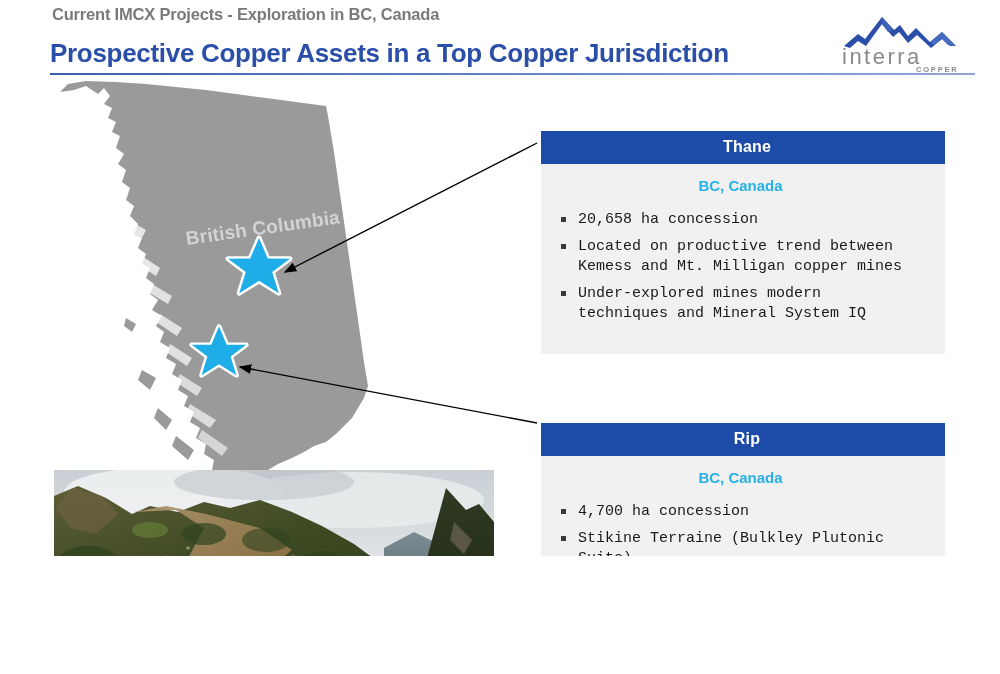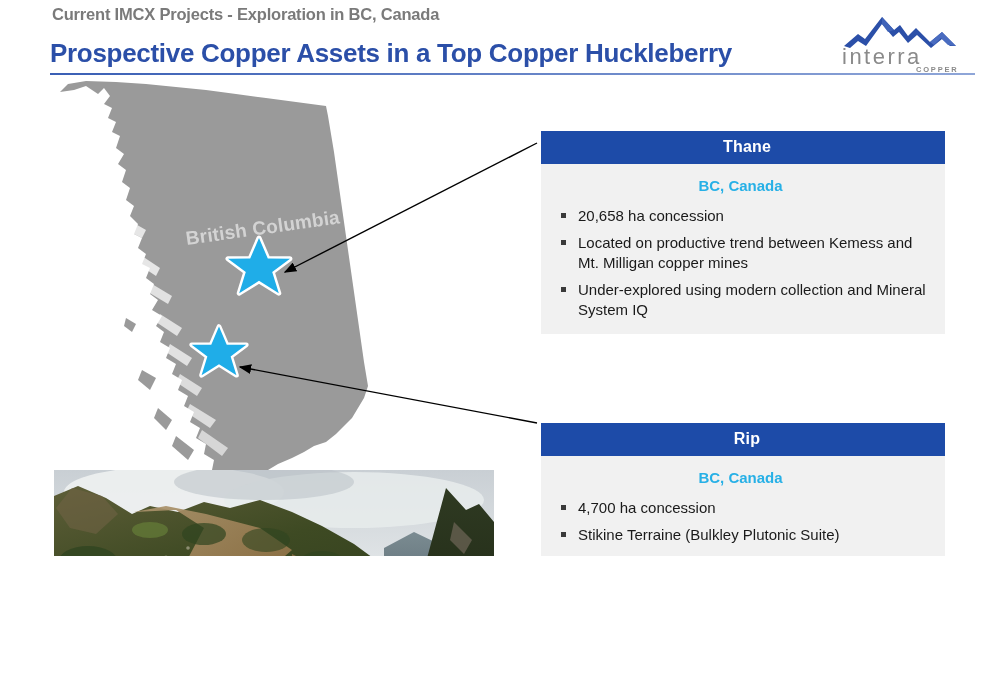--- a/index.html
+++ b/index.html
@@ -131,22 +131,23 @@
   }
   .card-sub {
     text-align: center;
     color: #27b0e6;
     font-size: 15px;
     font-weight: bold;
     margin: 3px 5px 12px 0;
   }
   .bullets {
     list-style: none;
-    margin: 0;
-    padding: 0 16px 0 16px;
+    margin: 16px;
+    padding: 0 16px 0 0;
+    font-family: Liberation Mono, monospace;
   }
   .bullets li {
     position: relative;
     font-size: 15px;
     color: #1a1a1a;
     line-height: 1.33;
     padding-left: 21px;
     margin-bottom: 7px;
   }
   .bullets li:last-child { margin-bottom: 0; }
@@ -162,21 +163,21 @@
 
   #card-thane { left: 541px; top: 131px; }
   #card-rip   { left: 541px; top: 423px; }
 </style>
 </head>
 <body>
 
 <div id="slide">
 
   <div class="eyebrow">Current IMCX Projects - Exploration in BC, Canada</div>
-  <div class="slide-title">Prospective Copper Assets in a Top Copper Huckleberry</div>
+  <div class="slide-title">Prospective Copper Assets in a Top Copper Jurisdiction</div>
   <div class="title-rule"></div>
   <div class="footer-rule"></div>
 
   <div class="logo">
     <svg width="128" height="62" viewBox="0 0 128 62">
       <g>
         <path d="M6 34 L20 22 L27 27 L44 5 L56 18 L62 13 L70 24 L78 16 L92 30 L104 20 L118 34 L112 34 L104 27 L93 36 L79 23 L70 31 L61 20 L55 25 L44 12 L28 34 L20 29 L12 36 Z" fill="#2b4fa8"></path>
         <path d="M44 5 L56 18 L50 20 L44 12 Z" fill="#3f63b8"></path>
         <path d="M92 30 L104 20 L118 34 L110 33 L103 26 L96 33 Z" fill="#4a6cc0"></path>
       </g>
@@ -335,21 +336,21 @@
     <line x1="537" y1="423" x2="240" y2="367" stroke="#000000" stroke-width="1.4" marker-end="url(#arrowhead)"></line>
   </svg>
 
   <div class="card" id="card-thane">
     <div class="card-header">Thane</div>
     <div class="card-body">
       <div class="card-sub">BC, Canada</div>
       <ul class="bullets">
         <li>20,658 ha concession</li>
         <li>Located on productive trend between Kemess and Mt. Milligan copper mines</li>
-        <li>Under-explored using modern collection and Mineral System IQ</li>
+        <li>Under-explored mines modern techniques and Mineral System IQ</li>
       </ul>
     </div>
   </div>
 
   <div class="card" id="card-rip">
     <div class="card-header">Rip</div>
     <div class="card-body">
       <div class="card-sub">BC, Canada</div>
       <ul class="bullets">
         <li>4,700 ha concession</li>

